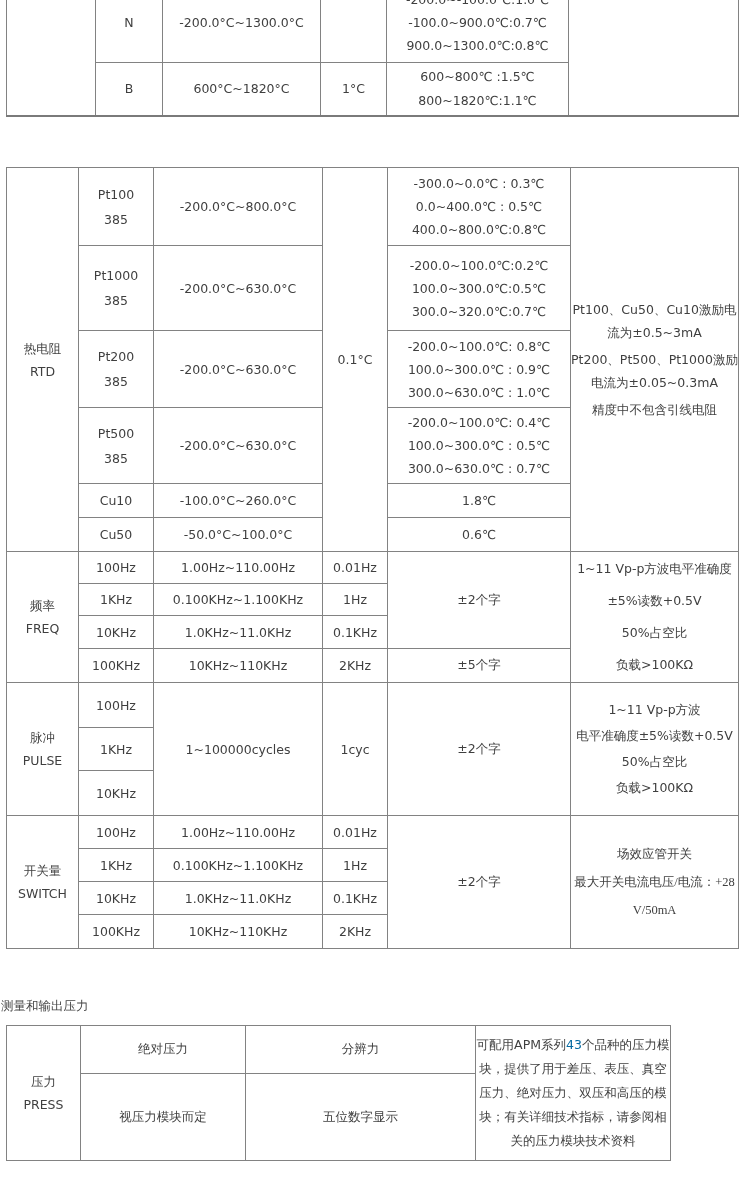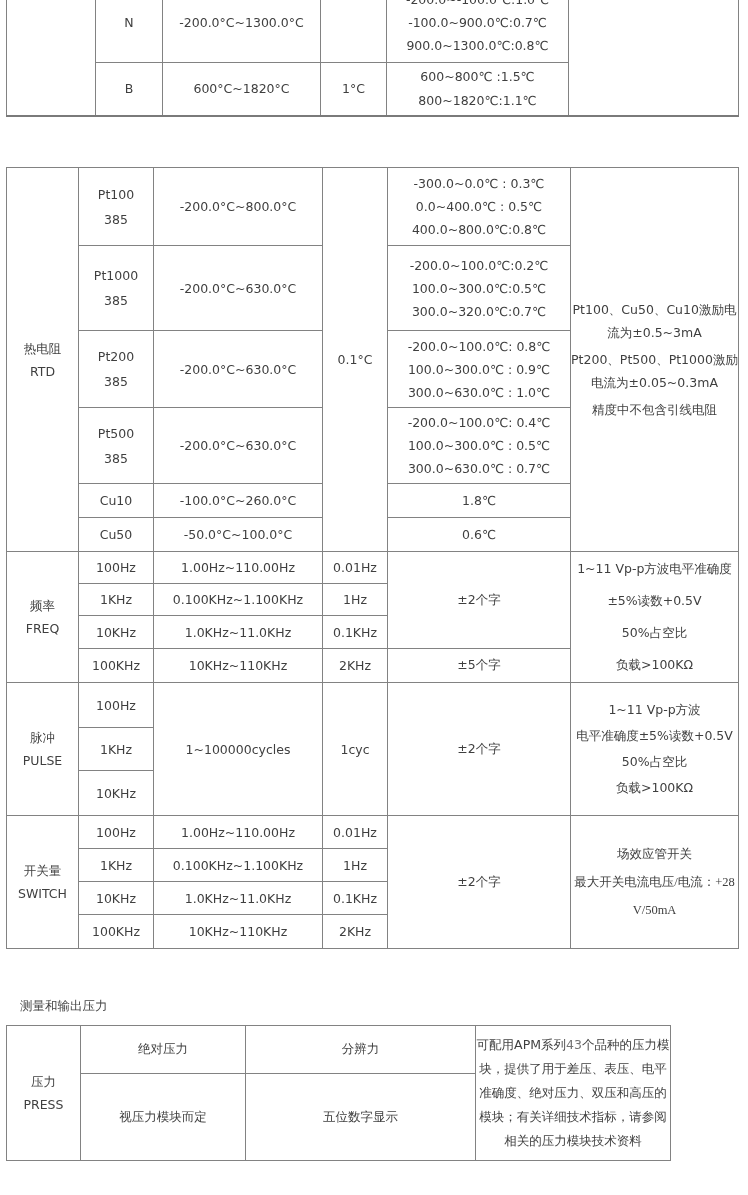--- a/index.html
+++ b/index.html
@@ -20,25 +20,25 @@
   table#press-table{left:6px;top:1025px;width:664px;}
   .two-line div{line-height:25px;}
   .acc-line{line-height:23px;}
   .b-acc .acc-line{line-height:24px;}
   .notes-cell{padding:0 4px;}
   .notes-cell p{margin:4px 0;line-height:23px;text-align:center;}
   .freq-notes div{line-height:32px;}
   .pulse-notes div{line-height:26px;}
   .switch-notes div{line-height:28px;font-family:Liberation Serif, serif;}
   #section-title{
-    position:absolute;left:20px;top:999px;font-size:12.5px;color:#454545;line-height:14px;
+    position:absolute;left:1px;top:999px;font-size:12.5px;color:#454545;line-height:14px;
   }
   .press-notes{padding:4px 6px;}
   .press-notes p{margin:0;line-height:24px;text-align:center;}
-  .hl{color:#737373;}
+  .hl{color:#0369a1;}
   .cat div{line-height:23px;}
 </style>
 </head>
 <body>
 
 <div id="screen">
 
   <table class="spec" id="tc-table">
     <colgroup>
         <col style="width:89px">
@@ -253,21 +253,21 @@
       </colgroup>
     <tbody>
         <tr style="height:48px">
       <td rowspan="2" class="cat">
         <div>压力</div>
         <div>PRESS</div>
       </td>
       <td>绝对压力</td>
       <td>分辨力</td>
       <td rowspan="2" class="press-notes">
-        <p><span>可配用APM系列</span><span class="hl">43</span><span>个品种的压力模块，提供了用于差压、表压、电平准确度、绝对压力、双压和高压的模块；有关详细技术指标，请参阅相关的压力模块技术资料</span></p>
+        <p><span>可配用APM系列</span><span class="hl">43</span><span>个品种的压力模块，提供了用于差压、表压、真空压力、绝对压力、双压和高压的模块；有关详细技术指标，请参阅相关的压力模块技术资料</span></p>
       </td>
     </tr>
     <tr style="height:87px">
       <td>视压力模块而定</td>
       <td>五位数字显示</td>
     </tr>
   </tbody>
     </table>
 
 </div>

